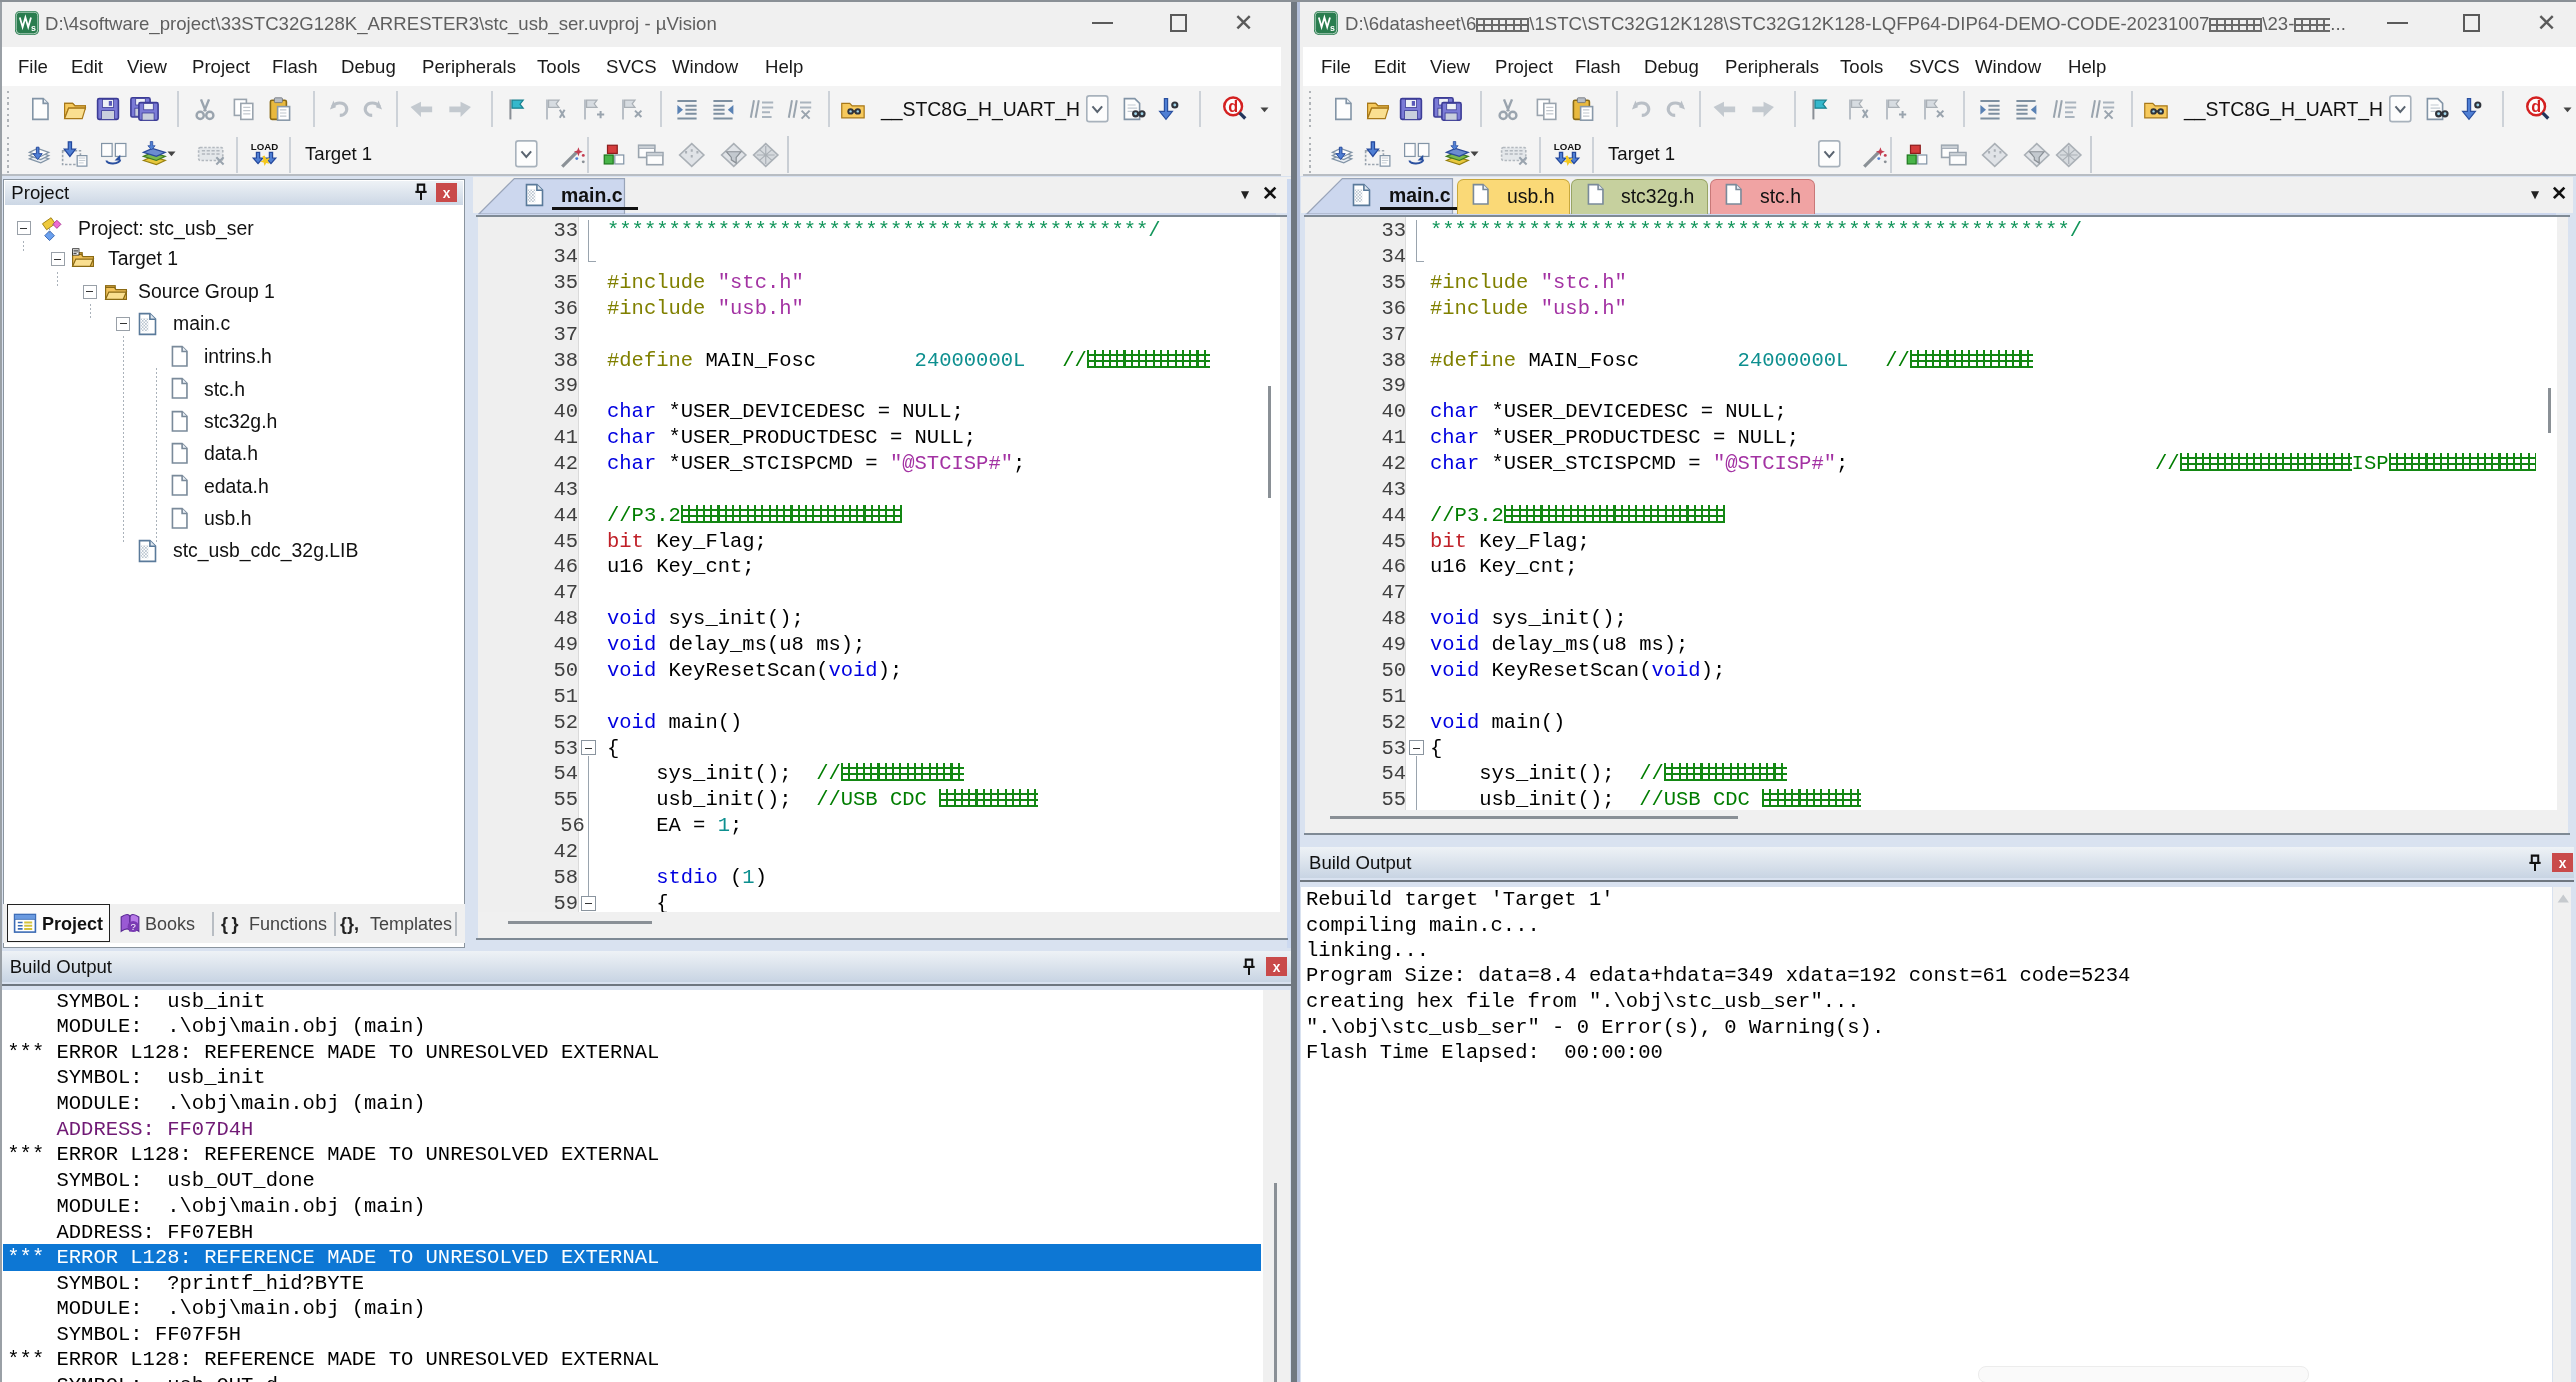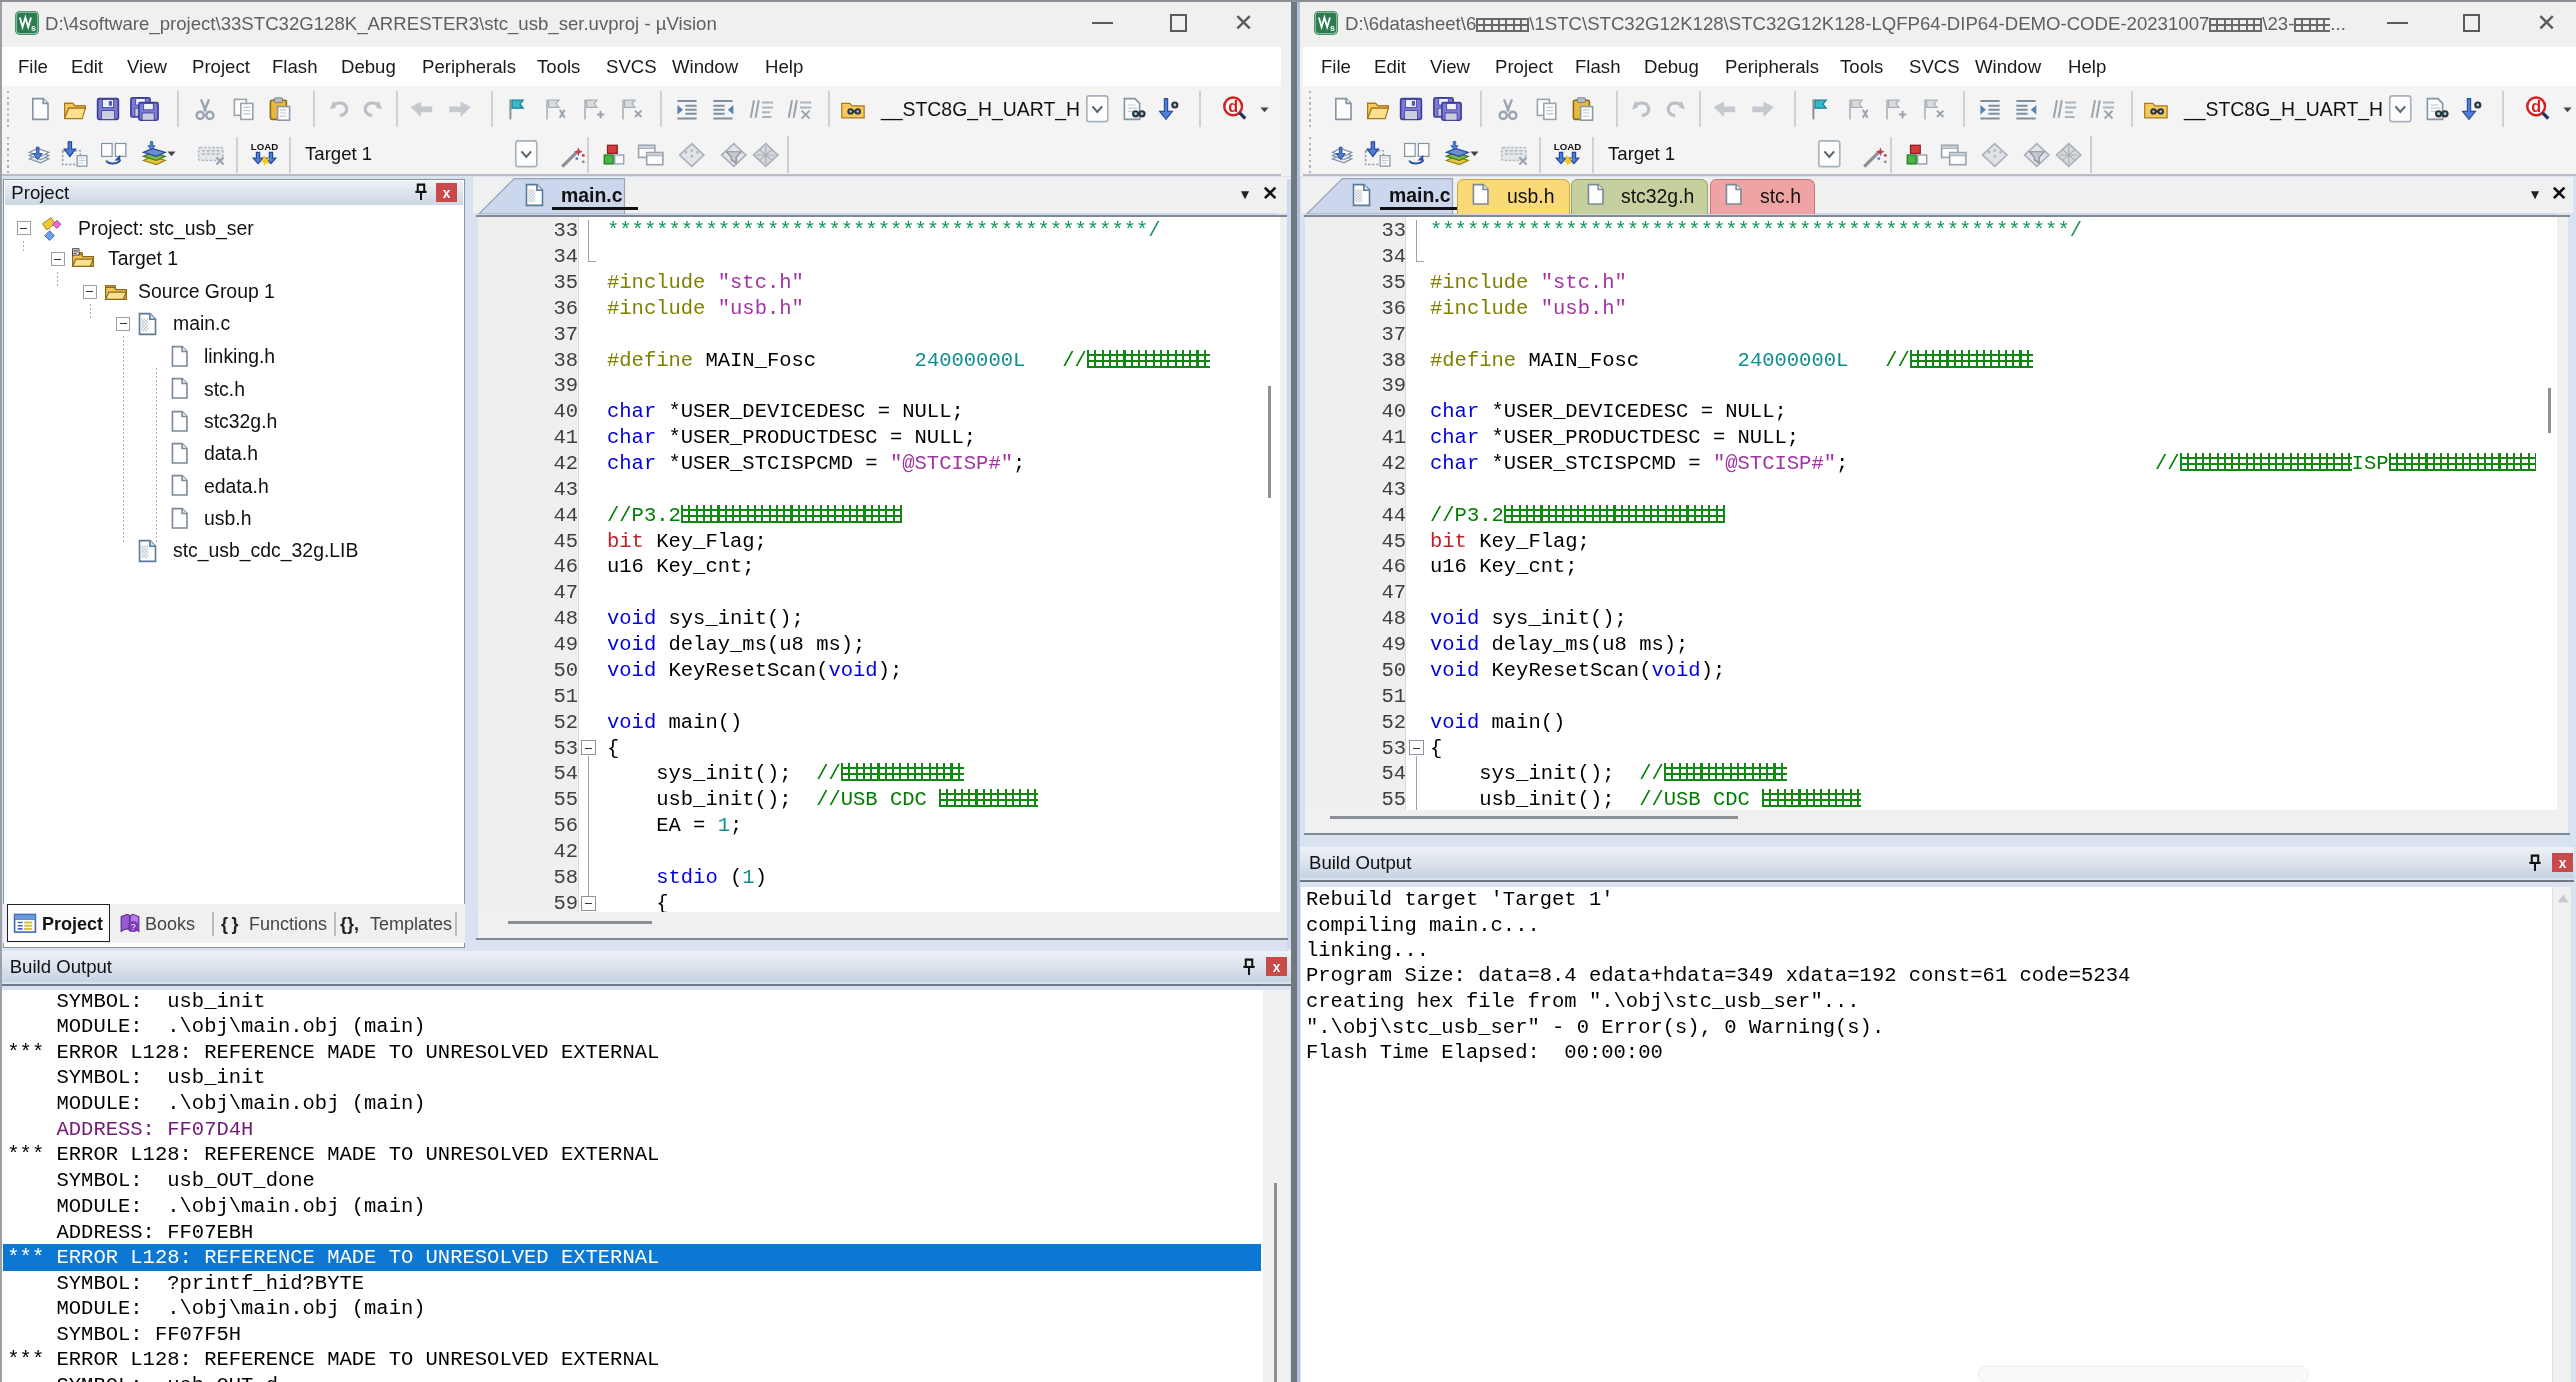--- a/index.html
+++ b/index.html
@@ -307,21 +307,21 @@
       </defs>
       <path d="M3 2h13l7 7v19H3z" fill="#fff" stroke="#5a7a9a" stroke-width="2"></path>
       <rect x="5" y="8" width="9" height="16" fill="url(#dth)"></rect>
       <path d="M16 2v7h7" fill="#dfe7ef" stroke="#5a7a9a" stroke-width="2"></path>
     </svg></div>
 <div style="left:173px;top:307px;height:32px;line-height:32px;font-size:19.4px;color:#111">main.c</div>
 <div class="ic" style="left:170px;top:345px"><svg width="19.4" height="22.6" viewBox="0 0 24 28">
       <path d="M3 2h12l6 6v18H3z" fill="#fff" stroke="#7a8a9a" stroke-width="2"></path>
       <path d="M15 2v6h6" fill="#e8eef5" stroke="#7a8a9a" stroke-width="2"></path>
     </svg></div>
-<div style="left:204px;top:340px;height:32px;line-height:32px;font-size:19.4px;color:#111">linking.h</div>
+<div style="left:204px;top:340px;height:32px;line-height:32px;font-size:19.4px;color:#111">intrins.h</div>
 <div class="ic" style="left:170px;top:377px"><svg width="19.4" height="22.6" viewBox="0 0 24 28">
       <path d="M3 2h12l6 6v18H3z" fill="#fff" stroke="#7a8a9a" stroke-width="2"></path>
       <path d="M15 2v6h6" fill="#e8eef5" stroke="#7a8a9a" stroke-width="2"></path>
     </svg></div>
 <div style="left:204px;top:373px;height:32px;line-height:32px;font-size:19.4px;color:#111">stc.h</div>
 <div class="ic" style="left:170px;top:410px"><svg width="19.4" height="22.6" viewBox="0 0 24 28">
       <path d="M3 2h12l6 6v18H3z" fill="#fff" stroke="#7a8a9a" stroke-width="2"></path>
       <path d="M15 2v6h6" fill="#e8eef5" stroke="#7a8a9a" stroke-width="2"></path>
     </svg></div>
 <div style="left:204px;top:405px;height:32px;line-height:32px;font-size:19.4px;color:#111">stc32g.h</div>
@@ -438,21 +438,21 @@
 <div class="mono" style="left:607px;top:658px;width:673px;height:26px;overflow:hidden"><span class="cb">void</span><span class="ck"> KeyResetScan(</span><span class="cb">void</span><span class="ck">);</span></div>
 <div class="num" style="left:513px;top:684px;width:65px;height:26px;">51</div>
 <div class="num" style="left:513px;top:710px;width:65px;height:26px;">52</div>
 <div class="mono" style="left:607px;top:710px;width:673px;height:26px;overflow:hidden"><span class="cb">void</span><span class="ck"> main()</span></div>
 <div class="num" style="left:513px;top:736px;width:65px;height:26px;">53</div>
 <div class="mono" style="left:607px;top:736px;width:673px;height:26px;overflow:hidden"><span class="ck">{</span></div>
 <div class="num" style="left:513px;top:761px;width:65px;height:26px;">54</div>
 <div class="mono" style="left:607px;top:761px;width:673px;height:26px;overflow:hidden"><span class="ck">    sys_init();  </span><span class="cc">//</span><span class="cc"><i class="hz" style="width:123px;height:18.6px;margin-bottom:-2.4px"></i></span></div>
 <div class="num" style="left:513px;top:787px;width:65px;height:26px;">55</div>
 <div class="mono" style="left:607px;top:787px;width:673px;height:26px;overflow:hidden"><span class="ck">    usb_init();  </span><span class="cc">//USB CDC </span><span class="cc"><i class="hz" style="width:99px;height:18.6px;margin-bottom:-2.4px"></i></span></div>
-<div class="num" style="left:513px;top:813px;width:65px;height:26px;">56</div>
+<div class="num" style="left:540px;top:813px;width:65px;height:26px;text-align:center;">56</div>
 <div class="mono" style="left:607px;top:813px;width:673px;height:26px;overflow:hidden"><span class="ck">    EA = </span><span class="cn">1</span><span class="ck">;</span></div>
 <div class="num" style="left:513px;top:839px;width:65px;height:26px;">42</div>
 <div class="num" style="left:513px;top:865px;width:65px;height:26px;">58</div>
 <div class="mono" style="left:607px;top:865px;width:673px;height:26px;overflow:hidden"><span class="ck">    </span><span class="cb">stdio</span><span class="ck"> (</span><span class="cn">1</span><span class="ck">)</span></div>
 <div class="num" style="left:513px;top:891px;width:65px;height:26px;">59</div>
 <div class="mono" style="left:607px;top:891px;width:673px;height:26px;overflow:hidden"><span class="ck">    {</span></div>
 <div style="left:588px;top:220px;width:0.8px;height:42px;background:#9aa4ae"></div>
 <div style="left:588px;top:261px;width:8px;height:0.8px;background:#9aa4ae"></div>
 <div style="left:581px;top:740px;width:15.4px;height:15.4px;background:#fff;border:0.8px solid #8a949e"></div>
 <div style="left:585px;top:748px;width:7.3px;height:0.8px;background:#333"></div>

